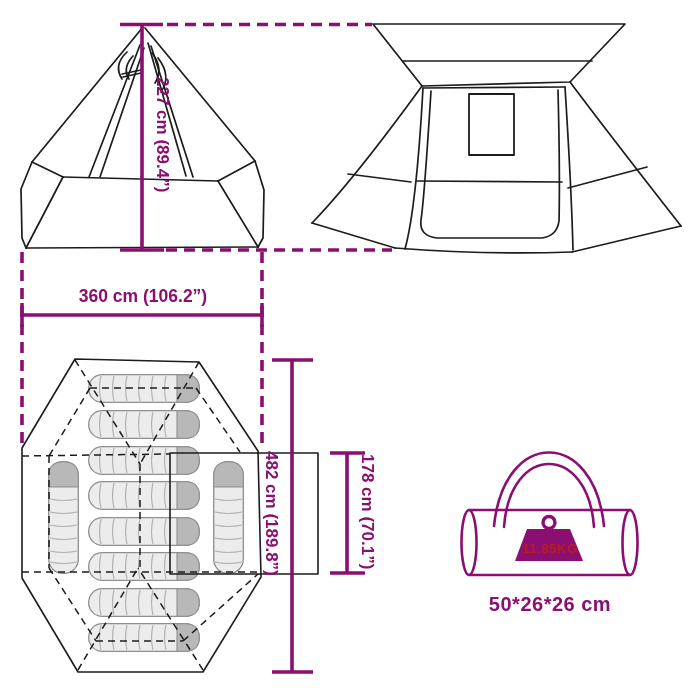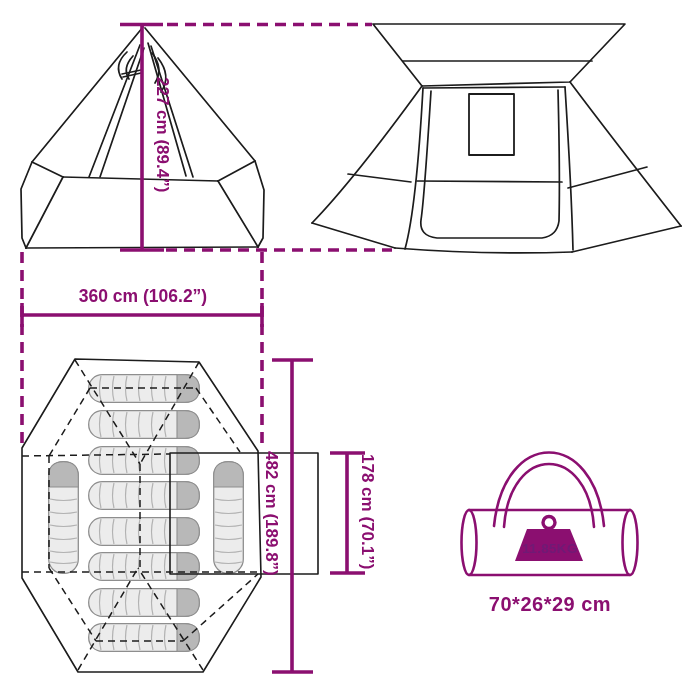--- a/index.html
+++ b/index.html
@@ -7,21 +7,21 @@
          font-family:"Liberation Sans",sans-serif;}
   #diagram-svg{position:absolute;left:0;top:0;}
   .dim-label{position:absolute;font-weight:700;font-size:17px;color:#8B0F70;
              white-space:nowrap;line-height:1.15;}
   .rot{transform-origin:0 0;transform:rotate(90deg);}
   .center{transform:translateX(-50%);}
   #label-360{left:143px;top:286px;font-size:17.5px;}
   #label-227{left:172px;top:77px;}
   #label-482{left:281px;top:451px;}
   #label-178{left:377px;top:454px;}
-  #label-weight{left:550px;top:541px;font-size:13.5px;color:#701a75;letter-spacing:.3px;}
+  #label-weight{left:550px;top:541px;font-size:13.5px;color:#b91c1c;letter-spacing:.3px;}
   #label-bagsize{left:550px;top:593px;font-size:20px;letter-spacing:.5px;}
 </style>
 </head>
 <body>
 
 <div id="stage">
 
 <svg id="diagram-svg" width="700" height="700" viewBox="0 0 700 700">
   <defs>
     <g id="bagH">
@@ -157,15 +157,15 @@
       <polygon points="527,529 570,529 583,561 515,561" fill="#8B0F70" stroke="none"></polygon>
     </g>
   </g>
 </svg>
 
 <div id="label-360" class="dim-label center">360 cm (106.2”)</div>
 <div id="label-227" class="dim-label rot">227 cm (89.4”)</div>
 <div id="label-482" class="dim-label rot">482 cm (189.8”)</div>
 <div id="label-178" class="dim-label rot">178 cm (70.1”)</div>
 <div id="label-weight" class="dim-label center">11.85KG</div>
-<div id="label-bagsize" class="dim-label center">70*26*29 cm</div>
+<div id="label-bagsize" class="dim-label center">50*26*26 cm</div>
 
 </div>
 
 </body></html>

